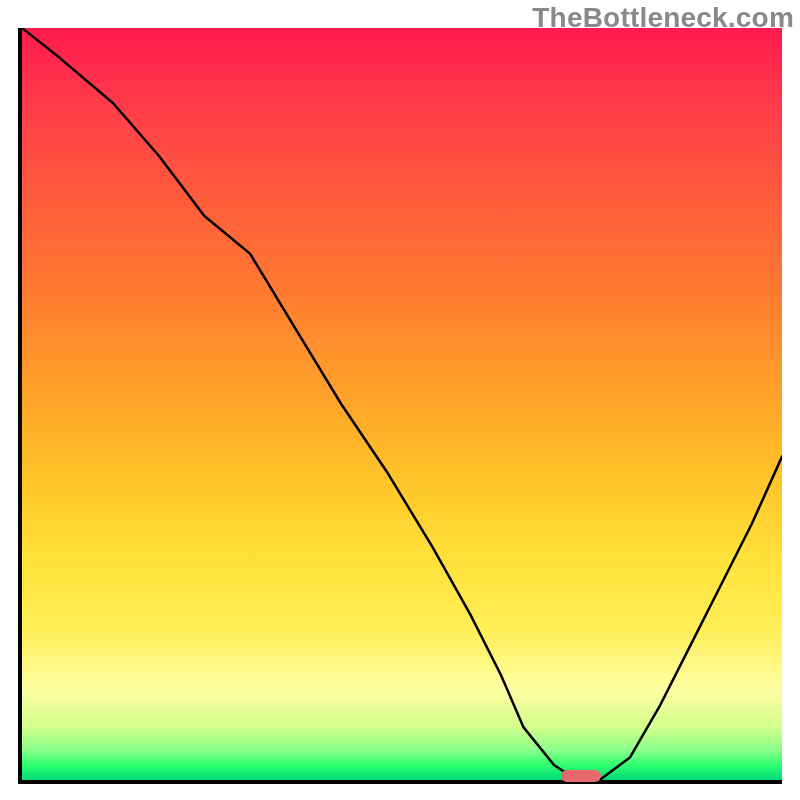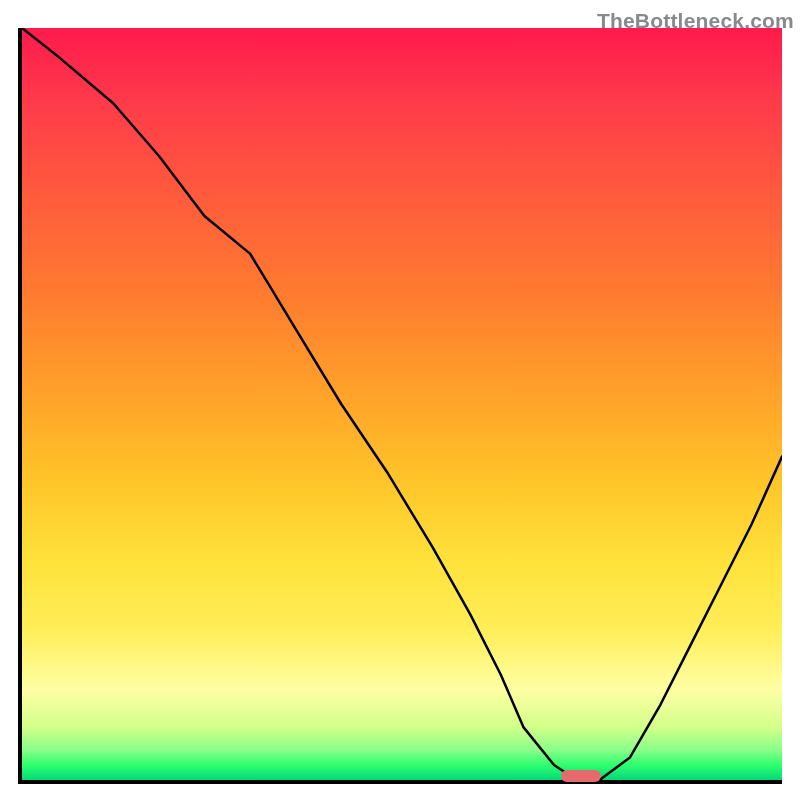--- a/index.html
+++ b/index.html
@@ -59,24 +59,24 @@
   .marker {
     position: absolute;
     width: 40px;
     height: 12px;
     background: #e66a6d;
     border-radius: 6px;
     transform: translate(-50%, -50%);
   }
   .watermark {
     position: absolute;
-    top: 9px;
+    top: 2px;
     right: 6px;
     font-family: Arial, Helvetica, sans-serif;
-    font-size: 21px;
+    font-size: 28px;
     font-weight: 600;
     color: #87898c;
     letter-spacing: 0.2px;
   }
 </style>
 </head>
 <body>
 
 <div class="chart-container">
 

